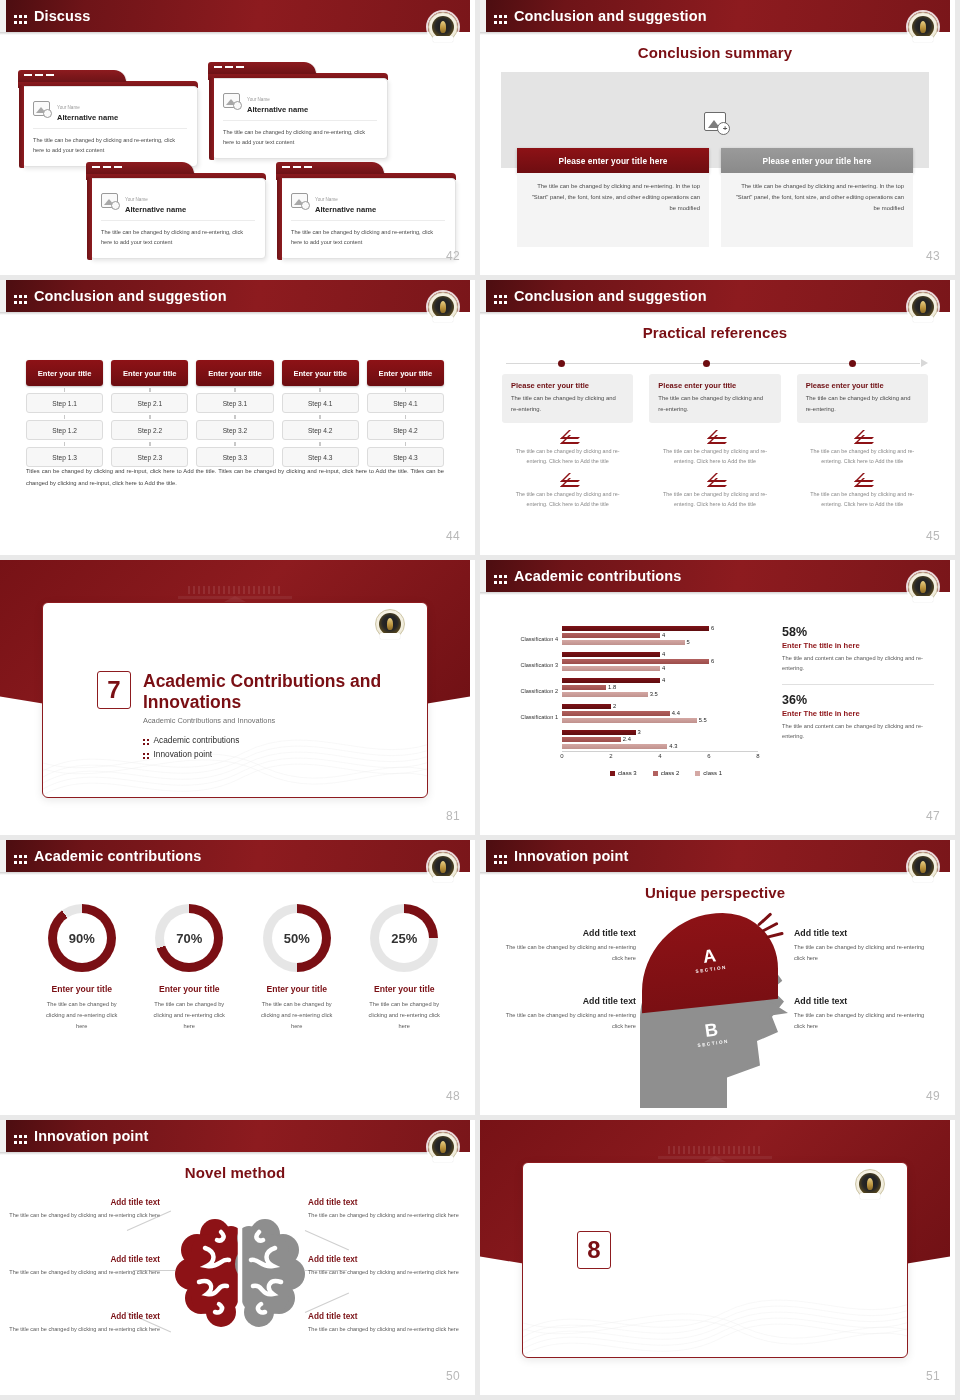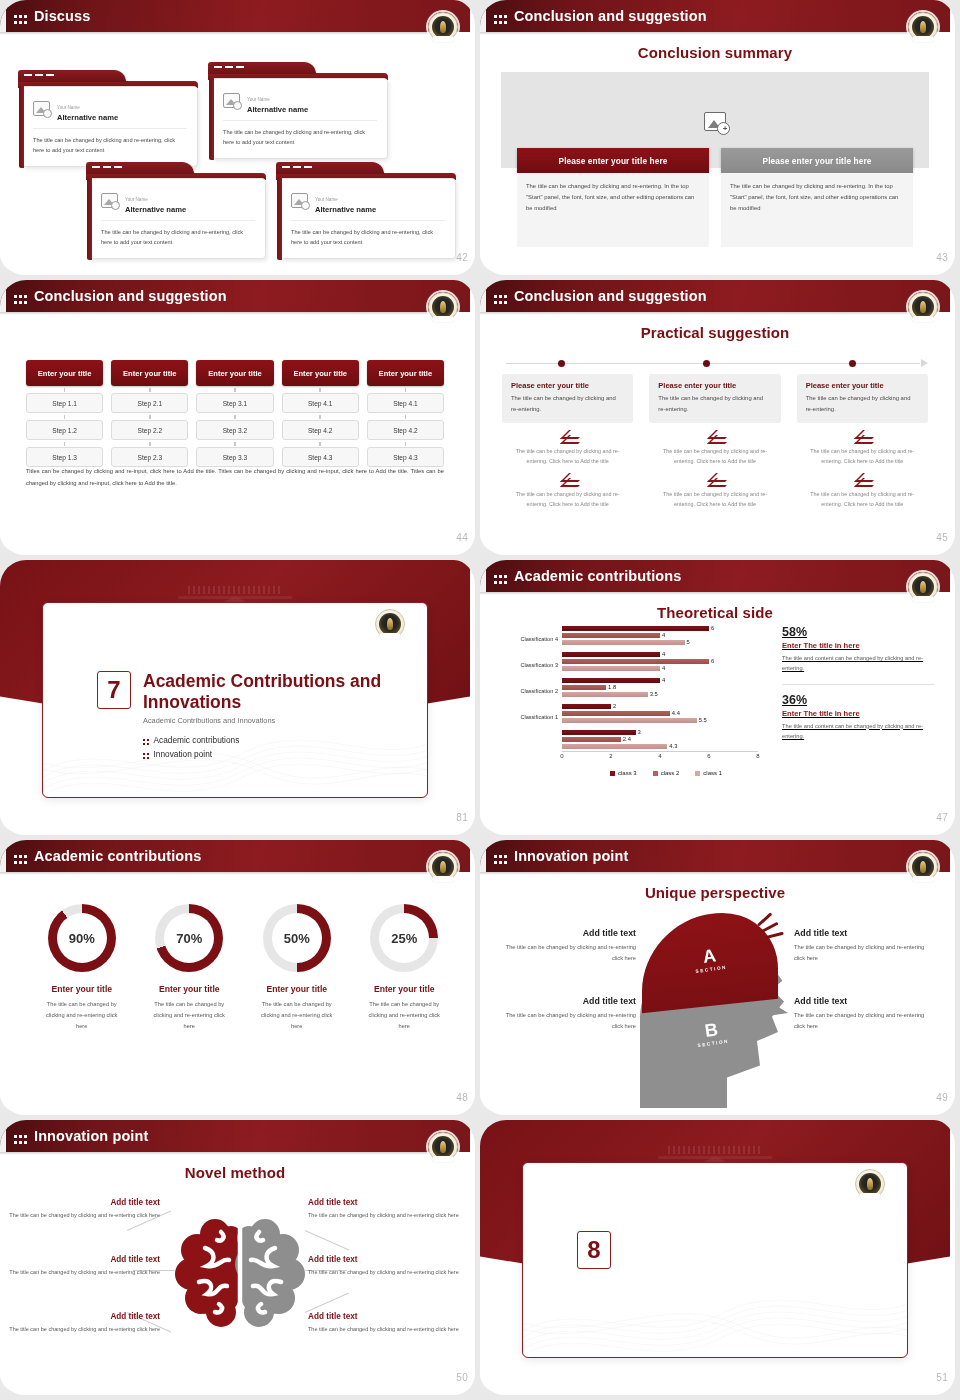--- a/index.html
+++ b/index.html
@@ -15,21 +15,20 @@
     grid-template-rows: repeat(5, 280px);
     width: 960px; height: 1400px;
   }
   .slide {
     position: relative;
     width: 480px; height: 280px;
     background: #fff;
     overflow: hidden;
     border-right: 5px solid #e9e9e9;
     border-bottom: 5px solid #e9e9e9;
-    border-radius: 26px;
   }
   .slide-inner { position:absolute; inset:0 5px 5px 0; background:#fff; overflow:hidden; }
 
   
   .hdr {
     position: absolute; top: 0; left: 0; right: 0; height: 32px;
     background: linear-gradient(100deg, #4a0d10 0%, #6e1418 18%, #8d1b1f 55%, #7a161a 100%);
     display: flex; align-items: center;
   }
   .hdr::before {
@@ -66,22 +65,22 @@
     width: 6px; height: 12px; border-radius: 48% 48% 40% 40%;
     background: linear-gradient(to bottom, #e8cf84, #b8913c 60%, #8a6a26);
   }
   .logo .book {
     position:absolute; bottom:-1px; left:50%; transform:translateX(-50%);
     width: 20px; height: 6px; background:#fff; border-radius:1px;
     box-shadow: 0 0 1px rgba(0,0,0,.25);
   }
 
   .pgnum {
-    position:absolute; right: 2px; bottom: 7px;
-    font-size: 10px; color: #b9b9b9; letter-spacing:.3px;
+    position:absolute; right: 10px; bottom: 7px;
+    font-size: 12px; color: #b9b9b9; letter-spacing:.3px;
   }
   .sec-title {
     position:absolute; left:0; right:0; top: 44px; text-align:center;
     font-size: 15px; font-weight: bold; color: #7a0f14; letter-spacing: .1px;
   }
 
   
   .folders { position:absolute; inset: 62px 18px 20px 18px; }
   .folder { position:absolute; width: 180px; }
   .folder .tab {
@@ -139,21 +138,21 @@
   .ph-icon::before {
     content:""; position:absolute; left:3px; bottom:2px; width:0;height:0;
     border-left:6px solid transparent; border-right:6px solid transparent; border-bottom:8px solid #7d7d7d;
   }
   .ph-icon::after {
     content:""; position:absolute; right:-5px; bottom:-5px; width:11px;height:11px;border-radius:50%;
     background:#fff; border:1.8px solid #6b6b6b;
   }
   .ph-plus { position:absolute; right:-2.5px; bottom:-2.5px; font-size:8px; color:#555; line-height:1; font-weight:bold; z-index:2;}
   .cs-cols { position:absolute; left: 37px; right: 37px; top: 148px; display:flex; gap: 12px; }
-  .cs-col { flex:1; }
+  .cs-col { flex:1;text-align:right; }
   .cs-bar {
     height: 25px; display:flex; align-items:center; justify-content:center;
     color:#fff; font-size: 8.3px; font-weight:bold; letter-spacing:.1px;
     box-shadow: 0 1px 3px rgba(0,0,0,.22);
   }
   .cs-bar.red { background: linear-gradient(to bottom, #8d1216, #6e0d11); }
   .cs-bar.gray{ background: linear-gradient(to bottom, #9a9a9a, #8a8a8a); }
   .cs-body { background:#f4f4f4; padding: 8px 9px 14px; font-size: 5.9px; color:#4a4a4a; line-height: 1.85; min-height: 74px;}
 
   
@@ -264,21 +263,21 @@
   .bc-axis {
     position:absolute; left: 72px; right: 22px; bottom: 20px; height: 1px; background:#d0d0d0;
   }
   .bc-ticks { position:absolute; left: 72px; right: 22px; bottom: 9px; height: 10px; }
   .bc-ticks span { position:absolute; transform:translateX(-50%); font-size:6px; color:#333; }
   .bc-legend {
     position:absolute; left: 72px; right: 10px; bottom: -4px;
     display:flex; justify-content:center; gap: 16px; font-size: 6px; color:#222;
   }
   .bc-legend i { display:inline-block; width:5px;height:5px; margin-right:3px; vertical-align:-1px;}
-  .bc-right { position:absolute; right: 16px; top: 66px; width: 152px; text-decoration: underline; }
+  .bc-right { position:absolute; right: 16px; top: 66px; width: 152px; }
   .bc-pct { font-size: 12.5px; font-weight:bold; color:#222; line-height:1.1; }
   .bc-t { font-size: 7.6px; font-weight:bold; color:#8d1216; margin-top:1px; }
   .bc-p { font-size: 5.7px; color:#5a5a5a; line-height: 1.85; margin-top: 3px; }
   .bc-sep { height:1px; background:#e0e0e0; margin: 10px 0 9px; }
 
   
   .dn-row { position:absolute; left: 28px; right: 12px; top: 64px; display:flex; }
   .dn-col { flex:1; text-align:center; }
   .dn-ring { width: 68px; height: 68px; border-radius:50%; margin: 0 auto; position:relative; }
   .dn-hole {
@@ -567,21 +566,21 @@
             <i></i>
             <i></i>
           </span>
       <span class="hdr-title">Conclusion and suggestion</span>
     </div>
     <div class="hdr-shadow"></div>
     <div class="logo">
           <span class="ring"></span>
           <span class="book"></span>
         </div>
-    <div class="sec-title">Practical suggestion</div>
+    <div class="sec-title">Practical references</div>
 
     <div class="pa-axis">
       <div class="pa-line"></div>
       <div class="pa-arrow"></div>
       <div class="pa-dot" style="left:52px"></div>
       <div class="pa-dot" style="left:197px"></div>
       <div class="pa-dot" style="left:343px"></div>
     </div>
 
     <div class="pa-cols" id="pa-cols">
@@ -683,21 +682,20 @@
             <i></i>
             <i></i>
           </span>
       <span class="hdr-title">Academic contributions</span>
     </div>
     <div class="hdr-shadow"></div>
     <div class="logo">
           <span class="ring"></span>
           <span class="book"></span>
         </div>
-    <div class="sec-title">Theoretical side</div>
 
     <div class="bc-wrap">
       <div class="bc-rows" id="bc-rows">
             <div class="bc-grp">
               <div class="bc-lab">Classification 4</div>
               <div class="bc-bar c3" style="width: 75%;">
                 <span>6</span>
               </div>
               <div class="bc-bar c2" style="width: 50%;">
                 <span>4</span>

